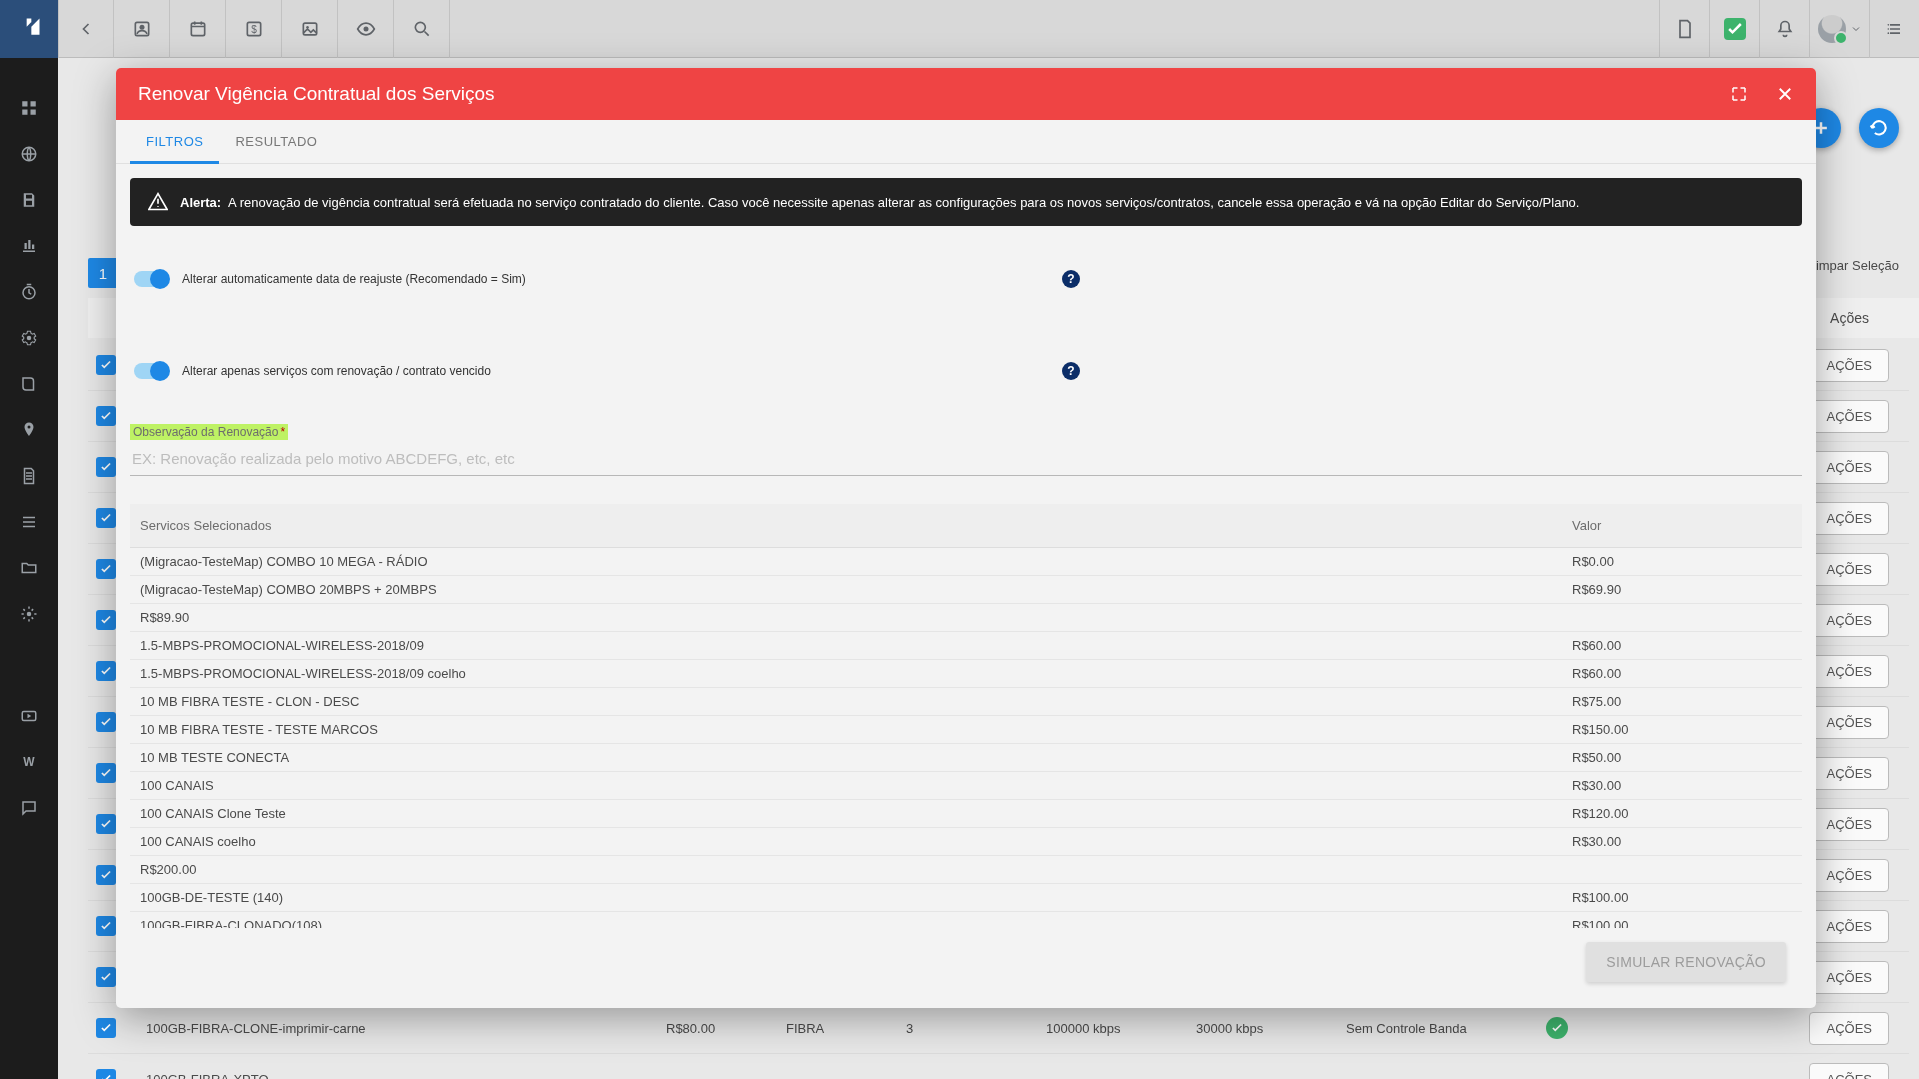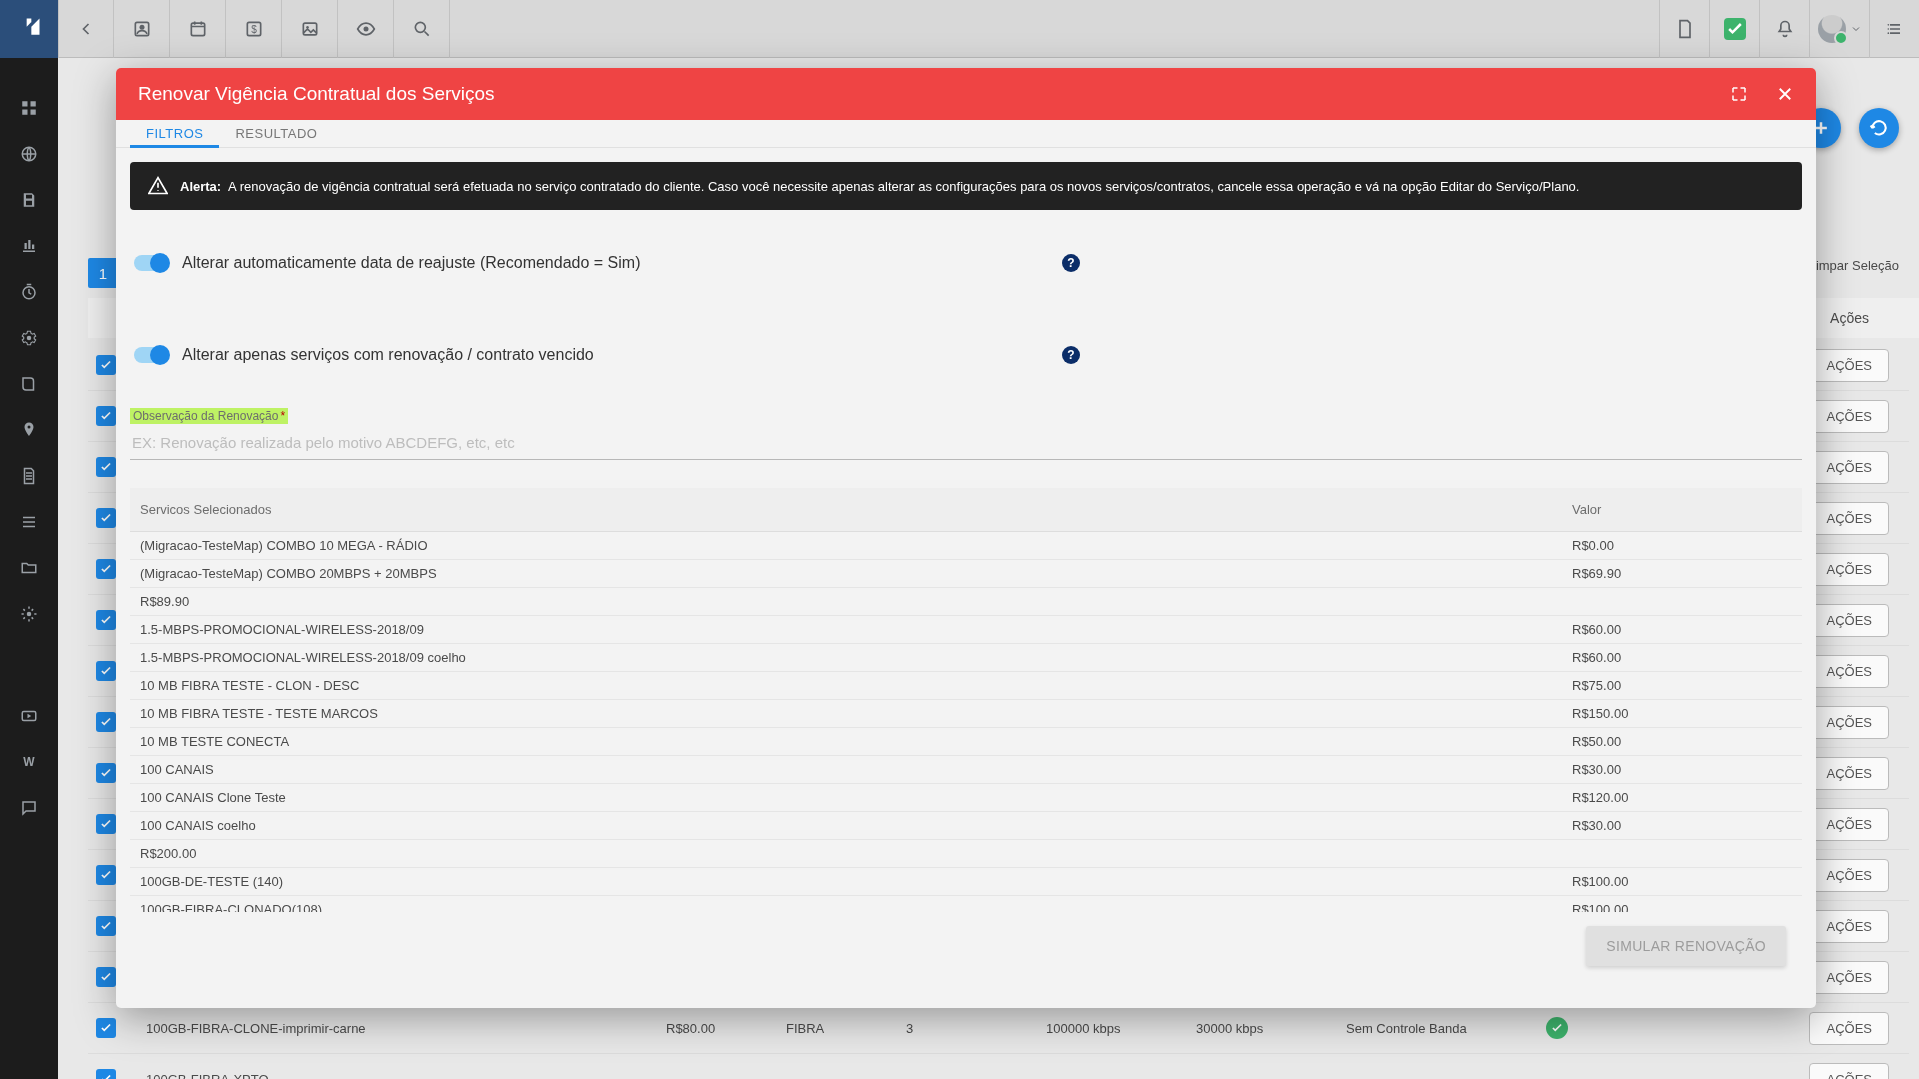--- a/index.html
+++ b/index.html
@@ -67,37 +67,37 @@
   .modal{
     position:absolute; top:68px; left:116px; width:1700px; height:940px;
     background:#f3f3f3; border-radius:5px; box-shadow:0 10px 40px rgba(0,0,0,.35);
     display:flex; flex-direction:column; overflow:hidden;
   }
   .modal-header{height:52px;background:#ef4444;color:#fff;display:flex;align-items:center;padding:8px 22px;}
   .modal-header .title{font-size:19px;font-weight:500;}
   .modal-header .hdr-icons{margin-left:auto;display:flex;gap:28px;}
   .modal-header .hdr-icons .hicon{cursor:pointer;display:flex;align-items:center;}
   .modal-header svg{width:18px;height:18px;fill:#fff;}
-  .modal-tabs{height:28px;background:#f3f3f3;border-bottom:1px solid #e0e0e0;display:flex;padding:0 14px;}
+  .modal-tabs{height:44px;background:#f3f3f3;border-bottom:1px solid #e0e0e0;display:flex;padding:0 14px;}
   .modal-tabs .tab{padding:0 16px;display:flex;align-items:center;font-size:13px;color:#777;letter-spacing:.5px;cursor:pointer;position:relative;}
   .modal-tabs .tab.active{color:#1e88e5;}
   .modal-tabs .tab.active::after{content:"";position:absolute;left:0;right:0;bottom:-1px;height:3px;background:#1e88e5;}
   .modal-body{flex:1;overflow:auto;padding:14px;position:relative;}
   .modal-body::-webkit-scrollbar{width:10px;}
   .modal-body::-webkit-scrollbar-thumb{background:#bcbcbc;border-radius:5px;}
   .alerta{
     background:#222;color:#fff;border-radius:4px;padding:14px 18px;font-size:13px;display:flex;align-items:center;gap:12px;
   }
   .alerta svg{width:20px;height:20px;fill:#fff;flex-shrink:0;}
   .alerta b{font-weight:700;margin-right:4px;}
 
   .toggle-row{margin-top:42px;display:flex;align-items:center;gap:14px;height:22px;padding-left:4px;}
   .toggle{width:34px;height:16px;border-radius:10px;background:#9fd5f5;position:relative;cursor:pointer;}
   .toggle::after{content:"";position:absolute;top:-2px;right:-2px;width:20px;height:20px;border-radius:50%;background:#1e88e5;}
-  .toggle-row .label{font-size:16px;color:#333;}
+  .toggle-row .label{font-size:12px;color:#333;}
   .help-icon{width:18px;height:18px;border-radius:50%;background:#0b2d68;color:#fff;display:flex;align-items:center;justify-content:center;font-size:12px;font-weight:700;margin-left:auto;cursor:pointer;}
   .toggle-container{width:950px;}
 
   .obs-block{margin-top:40px;}
   .obs-label{font-size:12px;color:#6d6d6d;background:#bef264;padding:1px 3px;display:inline-block;}
   .obs-label .req{color:#b00;margin-left:2px;}
   .obs-input{width:100%;border:none;border-bottom:1px solid #b7b7b7;background:transparent;padding:8px 2px;font-size:15px;color:#333;outline:none;margin-top:2px;}
   .obs-input::placeholder{color:#bdbdbd;}
 
   .services-table{margin-top:28px;background:#f3f3f3;border:0;width:100%;}

